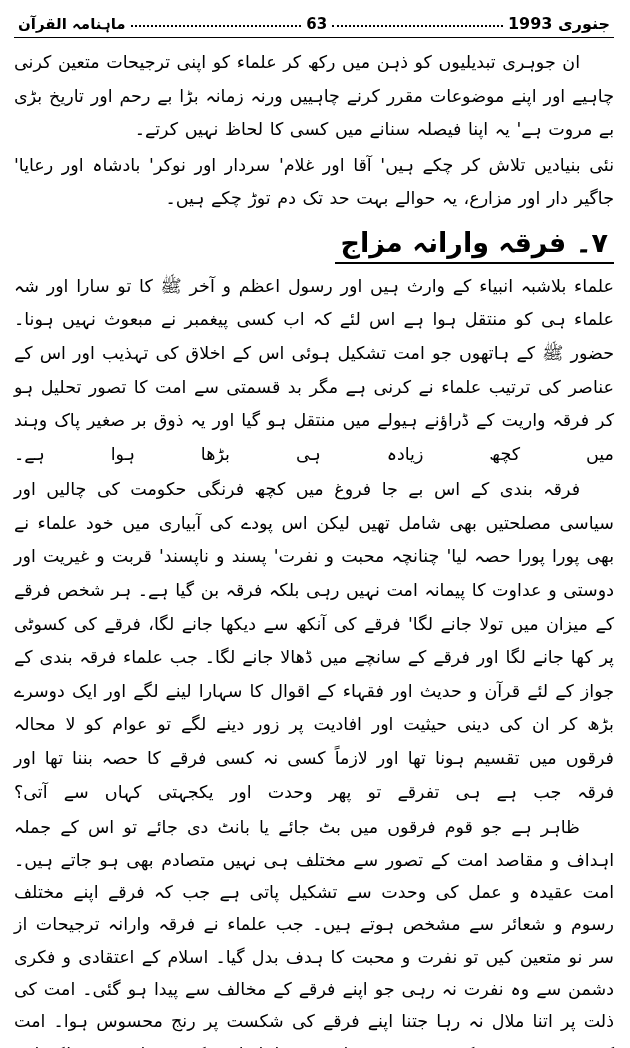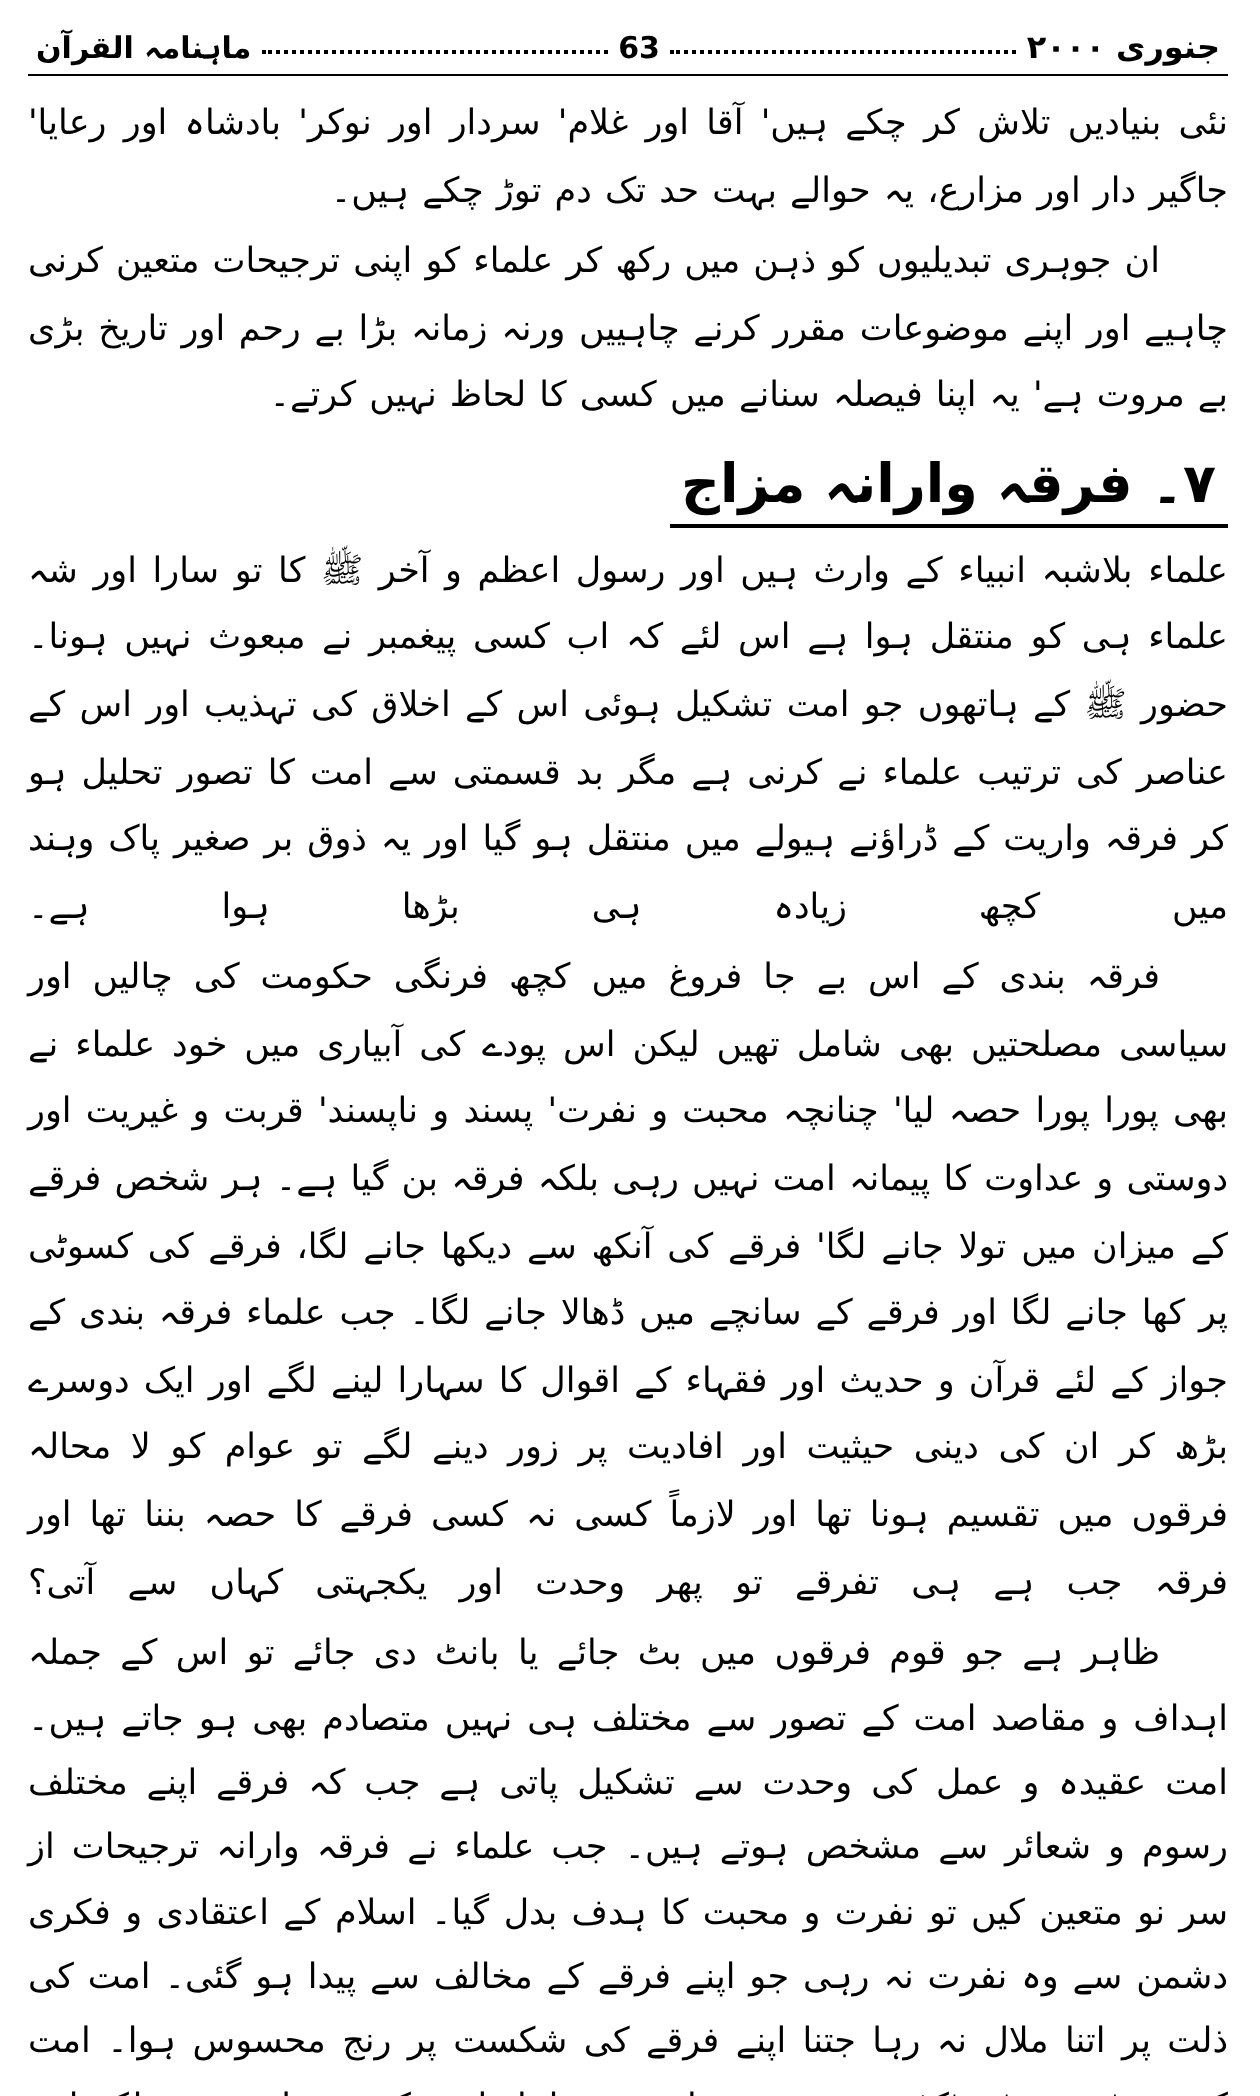--- a/index.html
+++ b/index.html
@@ -101,29 +101,29 @@
 </head>
 <body>
 
 <div class="page">
 
   <div class="header">
     <span class="hdr-item hdr-right">ماہنامہ القرآن</span>
     <span class="dotted"></span>
     <span class="hdr-item hdr-center">63</span>
     <span class="dotted"></span>
-    <span class="hdr-item hdr-left">جنوری ۲۰۰۰</span>
+    <span class="hdr-item hdr-left">جنوری 1993</span>
   </div>
 
   <hr class="rule">
 
   <div class="body">
 
+    <p class="para indent last-right">ان جوہری تبدیلیوں کو ذہن میں رکھ کر علماء کو اپنی ترجیحات متعین کرنی چاہیے اور اپنے موضوعات مقرر کرنے چاہییں ورنہ زمانہ بڑا بے رحم اور تاریخ بڑی بے مروت ہے' یہ اپنا فیصلہ سنانے میں کسی کا لحاظ نہیں کرتے۔</p>
     <p class="para last-right">نئی بنیادیں تلاش کر چکے ہیں' آقا اور غلام' سردار اور نوکر' بادشاہ اور رعایا' جاگیر دار اور مزارع، یہ حوالے بہت حد تک دم توڑ چکے ہیں۔</p>
-    <p class="para indent last-right">ان جوہری تبدیلیوں کو ذہن میں رکھ کر علماء کو اپنی ترجیحات متعین کرنی چاہیے اور اپنے موضوعات مقرر کرنے چاہییں ورنہ زمانہ بڑا بے رحم اور تاریخ بڑی بے مروت ہے' یہ اپنا فیصلہ سنانے میں کسی کا لحاظ نہیں کرتے۔</p>
 
     <div class="heading-wrap">
       <span class="heading">۷۔ فرقہ وارانہ مزاج</span>
     </div>
 
     <p class="para">علماء بلاشبہ انبیاء کے وارث ہیں اور رسول اعظم و آخر ﷺ کا تو سارا اور شہ علماء ہی کو منتقل ہوا ہے اس لئے کہ اب کسی پیغمبر نے مبعوث نہیں ہونا۔ حضور ﷺ کے ہاتھوں جو امت تشکیل ہوئی اس کے اخلاق کی تہذیب اور اس کے عناصر کی ترتیب علماء نے کرنی ہے مگر بد قسمتی سے امت کا تصور تحلیل ہو کر فرقہ واریت کے ڈراؤنے ہیولے میں منتقل ہو گیا اور یہ ذوق بر صغیر پاک وہند میں کچھ زیادہ ہی بڑھا ہوا ہے۔</p>
     <p class="para indent">فرقہ بندی کے اس بے جا فروغ میں کچھ فرنگی حکومت کی چالیں اور سیاسی مصلحتیں بھی شامل تھیں لیکن اس پودے کی آبیاری میں خود علماء نے بھی پورا پورا حصہ لیا' چنانچہ محبت و نفرت' پسند و ناپسند' قربت و غیریت اور دوستی و عداوت کا پیمانہ امت نہیں رہی بلکہ فرقہ بن گیا ہے۔ ہر شخص فرقے کے میزان میں تولا جانے لگا' فرقے کی آنکھ سے دیکھا جانے لگا، فرقے کی کسوٹی پر کھا جانے لگا اور فرقے کے سانچے میں ڈھالا جانے لگا۔ جب علماء فرقہ بندی کے جواز کے لئے قرآن و حدیث اور فقہاء کے اقوال کا سہارا لینے لگے اور ایک دوسرے بڑھ کر ان کی دینی حیثیت اور افادیت پر زور دینے لگے تو عوام کو لا محالہ فرقوں میں تقسیم ہونا تھا اور لازماً کسی نہ کسی فرقے کا حصہ بننا تھا اور فرقہ جب ہے ہی تفرقے تو پھر وحدت اور یکجہتی کہاں سے آتی؟</p>
     <p class="para indent tight">ظاہر ہے جو قوم فرقوں میں بٹ جائے یا بانٹ دی جائے تو اس کے جملہ اہداف و مقاصد امت کے تصور سے مختلف ہی نہیں متصادم بھی ہو جاتے ہیں۔ امت عقیدہ و عمل کی وحدت سے تشکیل پاتی ہے جب کہ فرقے اپنے مختلف رسوم و شعائر سے مشخص ہوتے ہیں۔ جب علماء نے فرقہ وارانہ ترجیحات از سر نو متعین کیں تو نفرت و محبت کا ہدف بدل گیا۔ اسلام کے اعتقادی و فکری دشمن سے وہ نفرت نہ رہی جو اپنے فرقے کے مخالف سے پیدا ہو گئی۔ امت کی ذلت پر اتنا ملال نہ رہا جتنا اپنے فرقے کی شکست پر رنج محسوس ہوا۔ امت کے چھوٹی چھوٹی ٹکڑیوں میں بٹ جانے سے علماء امت کے پیشوا نہ رہے بلکہ اپنے اپنے دھڑے کے رہنما بن</p>
 
   </div>

